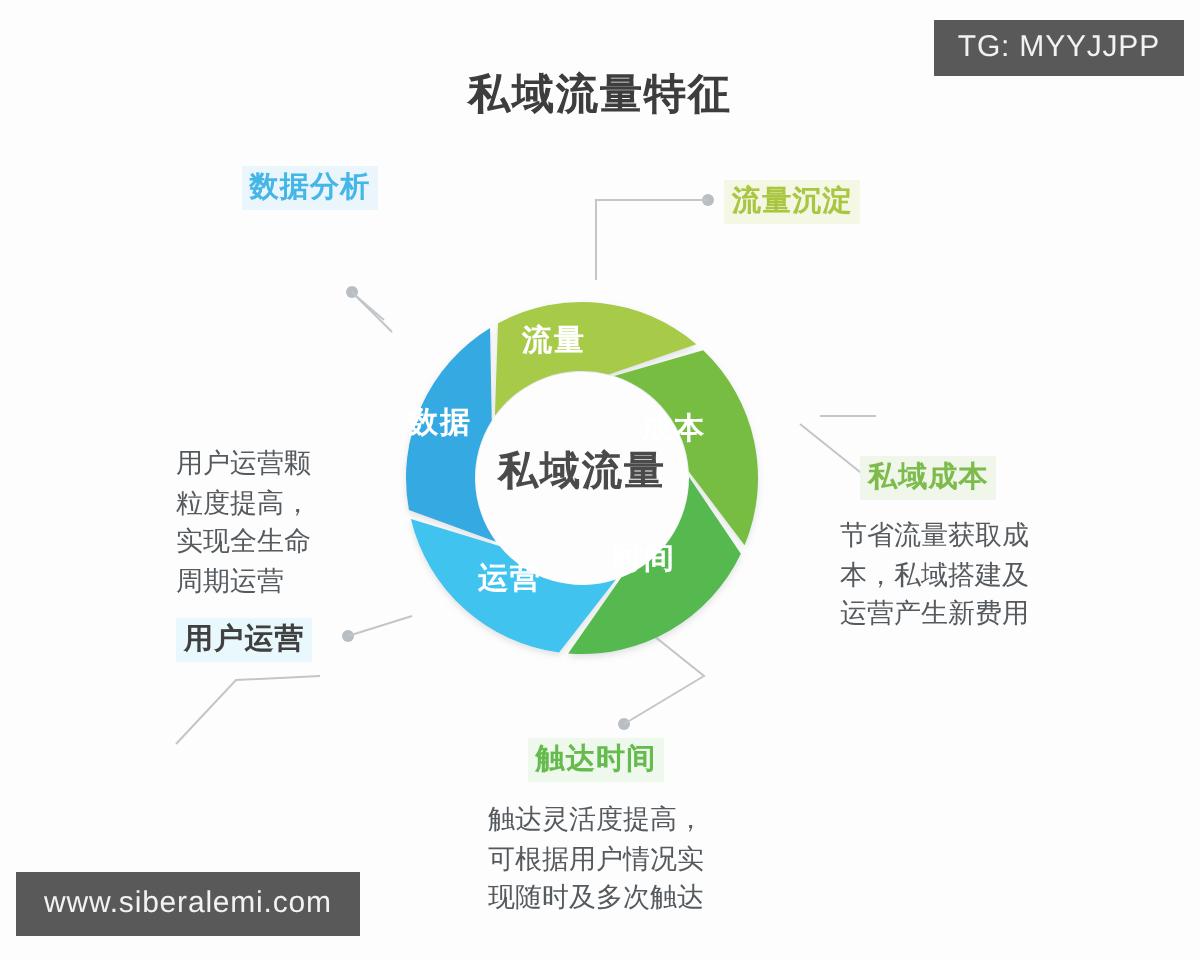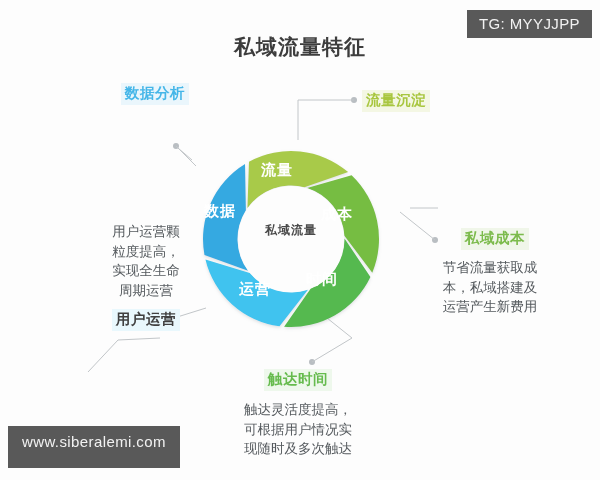--- a/index.html
+++ b/index.html
@@ -27,21 +27,21 @@
     letter-spacing: 0.4px;
     padding: 6px 12px 7px 12px;
     line-height: 1;
     white-space: nowrap;
   }
   #tg-badge { top: 10px; right: 8px; }
   #site-badge {
     bottom: 12px;
     left: 8px;
     font-size: 15px;
-    padding: 8px 14px 19px 14px;
+    padding: 8px 14px 9px 14px;
   }
 
   
   #title {
     position: absolute;
     top: 33px;
     left: 0;
     width: 600px;
     text-align: center;
     font-size: 21px;
@@ -84,21 +84,21 @@
   #seg-label-liuliang { left: 76px;  top: 28px; }
   #seg-label-chengben { left: 136px; top: 72px; }
   #seg-label-shijian  { left: 121px; top: 137px; }
   #seg-label-yunying  { left: 54px;  top: 147px; }
   #seg-label-shuju    { left: 19px;  top: 69px; }
   #donut-center {
     position: absolute;
     left: 0; top: 89px;
     width: 212px;
     text-align: center;
-    font-size: 12px;
+    font-size: 20px;
     font-weight: bold;
     color: #4a4a4a;
     letter-spacing: 1px;
   }
 
   
   .callout { position: absolute; }
   .callout .desc {
     font-size: 13.5px;
     line-height: 1.45;
@@ -114,23 +114,23 @@
     white-space: nowrap;
   }
   .chip-blue  { color: #45b6e8; background: #eaf6fc; }
   .chip-cyan  { color: #404040; background: #e9f8fd; }
   .chip-green { color: #7cbb4c; background: #f0f6e9; }
   .chip-ygrn  { color: #a8c63f; background: #f4f7e4; }
   .chip-dgrn  { color: #66bb4e; background: #eef8ec; }
 
   
   #callout-data      { left: 98px;  top: 74px;  width: 114px; text-align: center; }
-  #callout-user      { left: 88px;  top: 222px; width: 116px; text-align: center; }
+  #callout-user      { left: 88px;  top: 222px; width: 116px; text-align: left; }
   #callout-reach     { left: 222px; top: 350px; width: 152px; text-align: center; margin-top: 19px; }
-  #callout-cost      { left: 420px; top: 228px; width: 140px; text-align: center; }
+  #callout-cost      { left: 420px; top: 228px; width: 140px; text-align: left; }
   #callout-deposit   { left: 362px; top: 90px;  width: 160px; text-align: left; }
 
   #callout-data .chip-wrap,
   #callout-user .chip-wrap { margin-top: 9px; }
   #callout-reach .chip-wrap { margin-bottom: 9px; }
   #callout-cost .chip-wrap  { margin-bottom: 8px; margin-left: 10px; }
   #callout-deposit .chip-wrap { margin-bottom: 8px; }
 </style>
 </head>
 <body>

